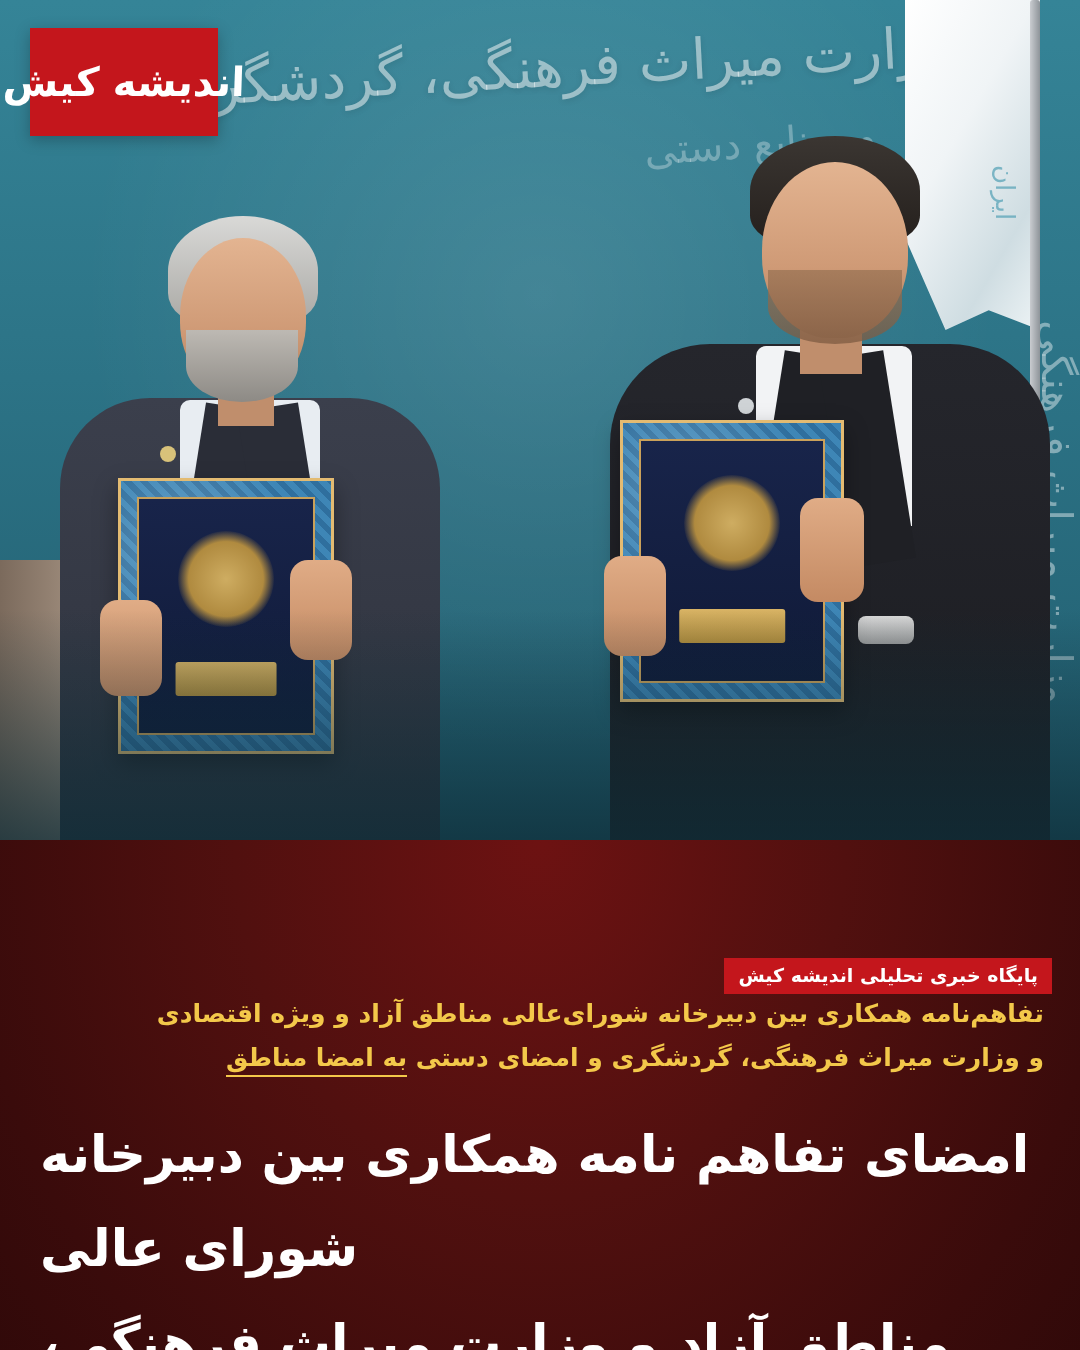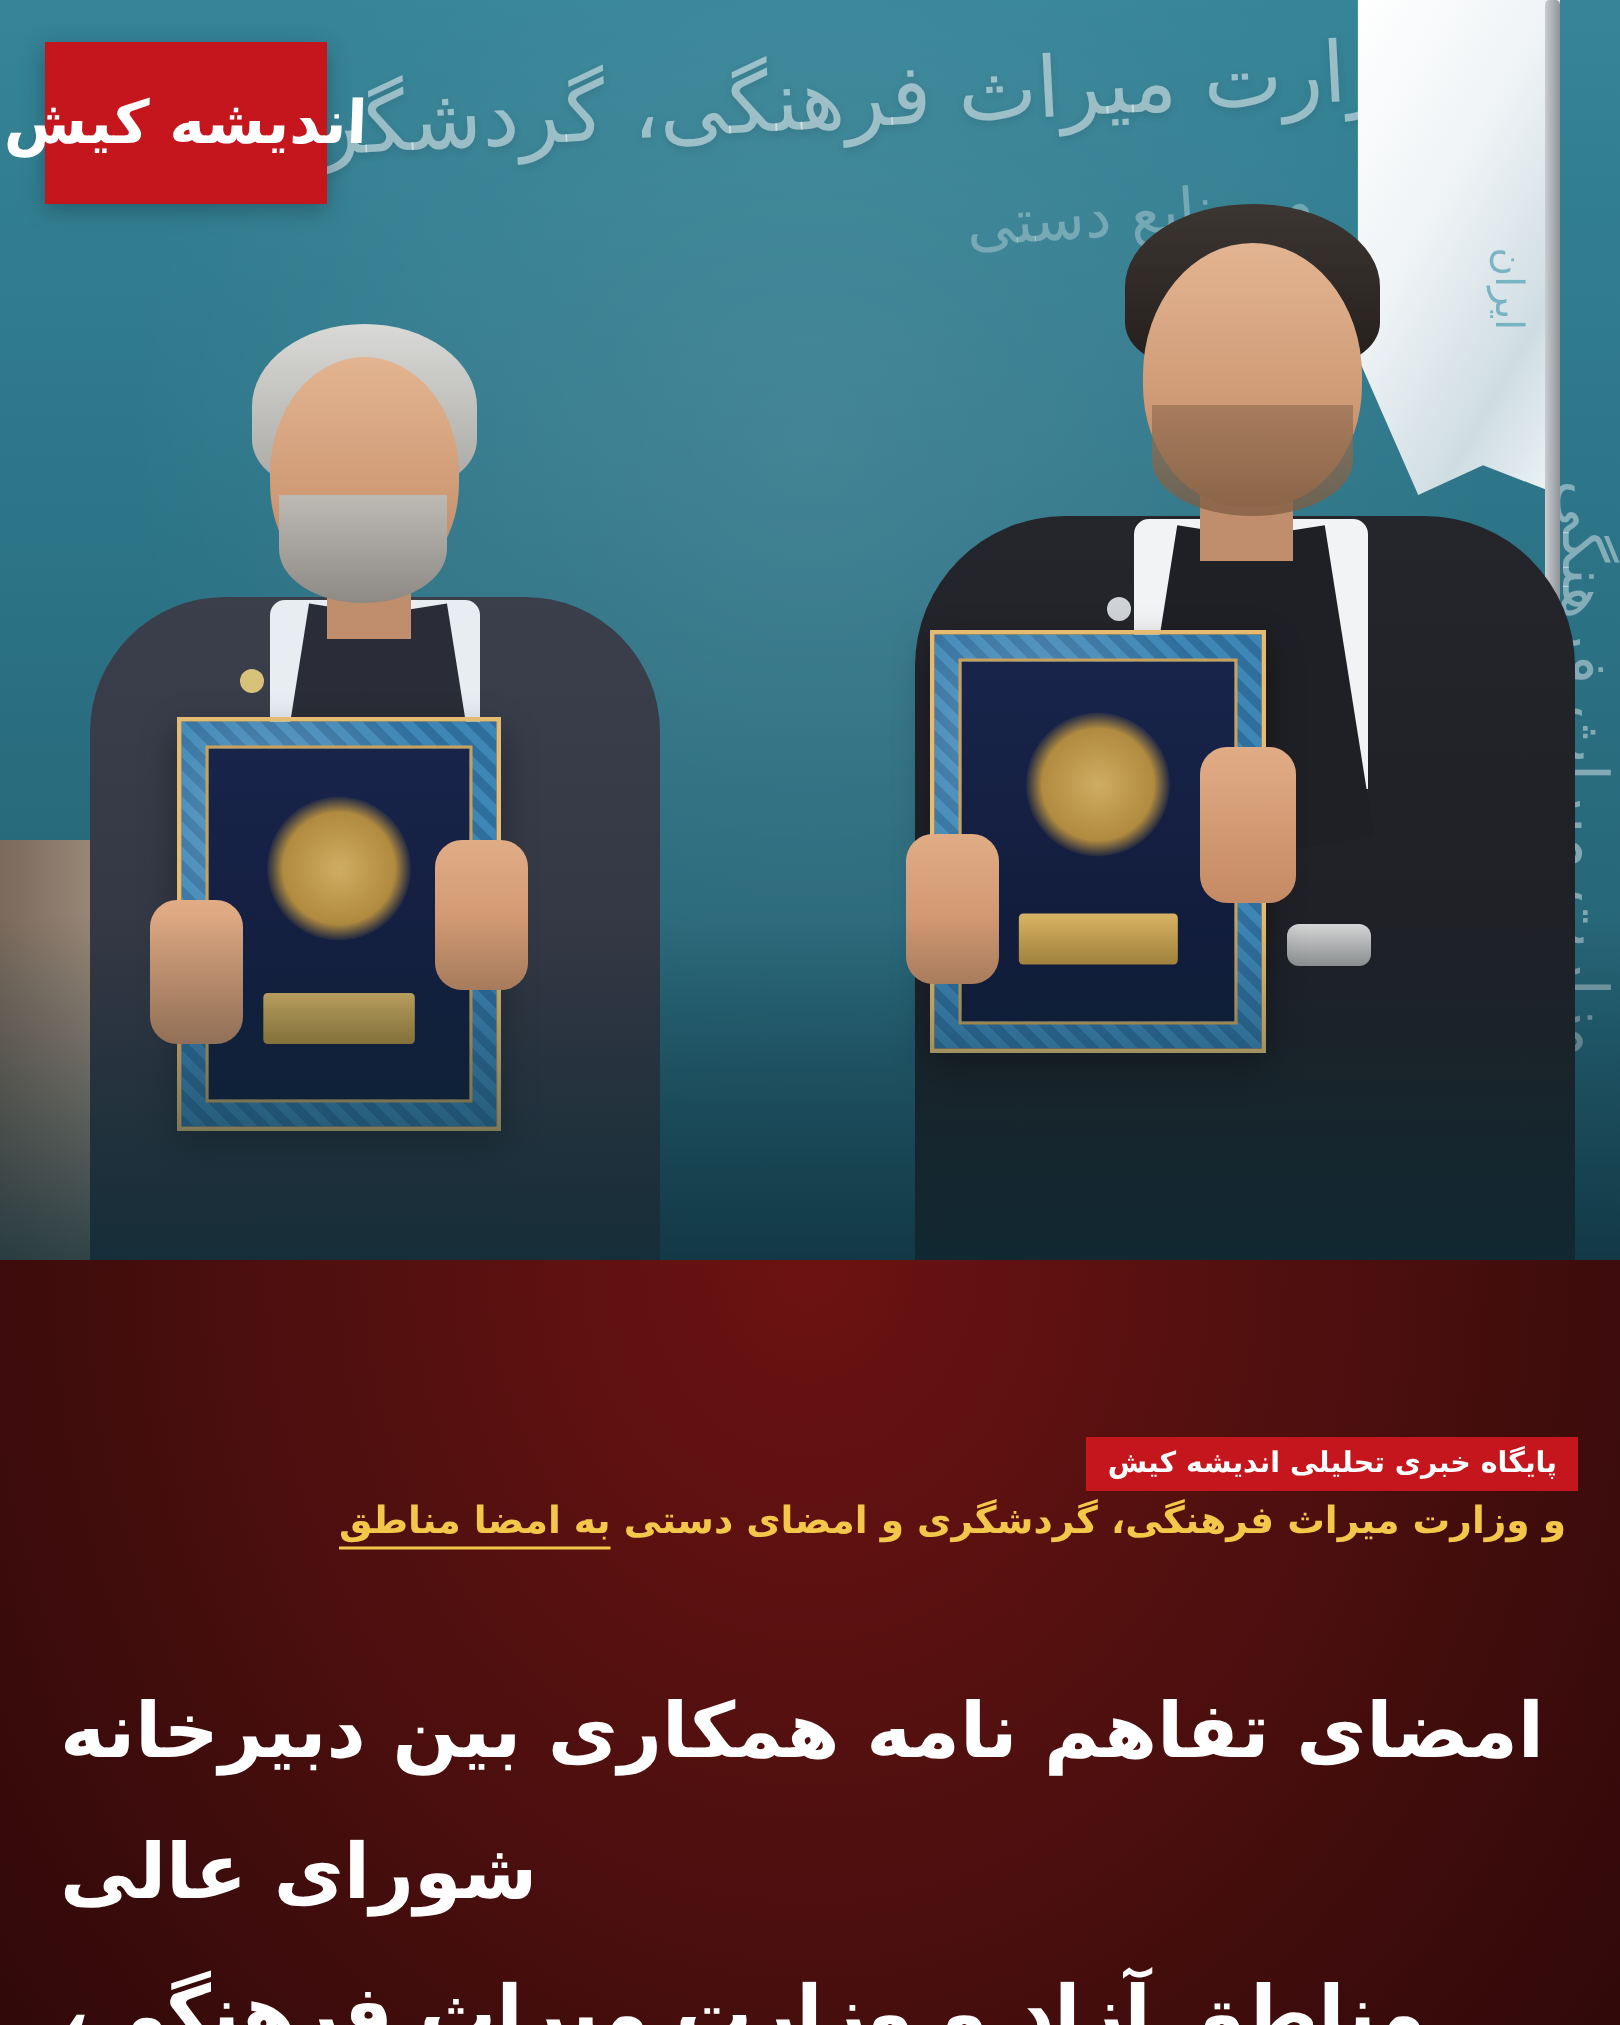--- a/index.html
+++ b/index.html
@@ -391,20 +391,21 @@
     </div>
   </div>
 
   <div class="lower">
 
     <div class="kicker-row">
       <span class="kicker">پایگاه خبری تحلیلی اندیشه کیش</span>
     </div>
 
     <div class="subhead">
+      <div>تفاهم‌نامه همکاری بین دبیرخانه شورای‌عالی مناطق آزاد و ویژه اقتصادی</div>
       <div>
         <span>و وزارت میراث فرهنگی، گردشگری و امضای دستی</span>
         <span class="u">به امضا مناطق</span>
       </div>
     </div>
 
     <div class="headline">
       <div>امضای تفاهم نامه همکاری بین دبیرخانه شورای عالی</div>
       <div>مناطق آزاد و وزارت میراث فرهنگی، گردشگری و صنایع دستی</div>
     </div>

